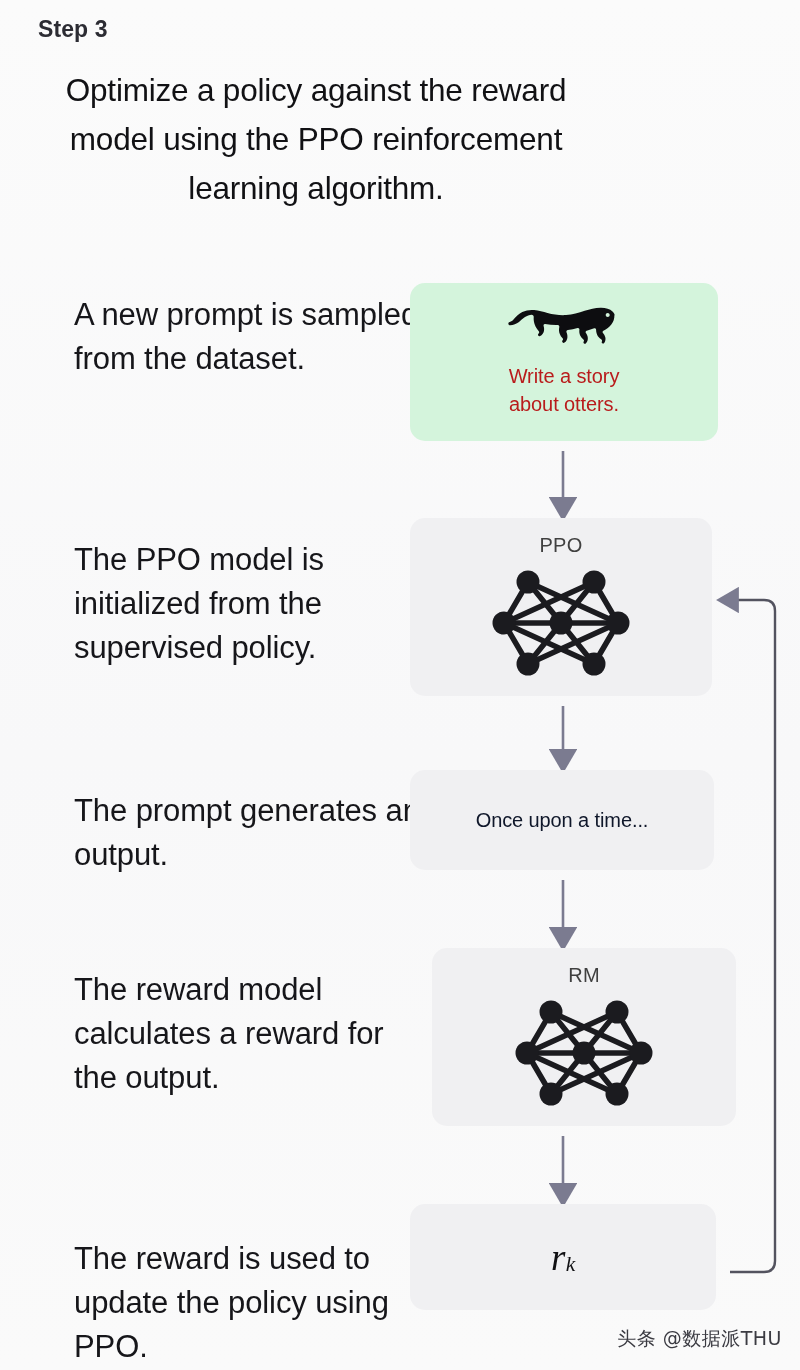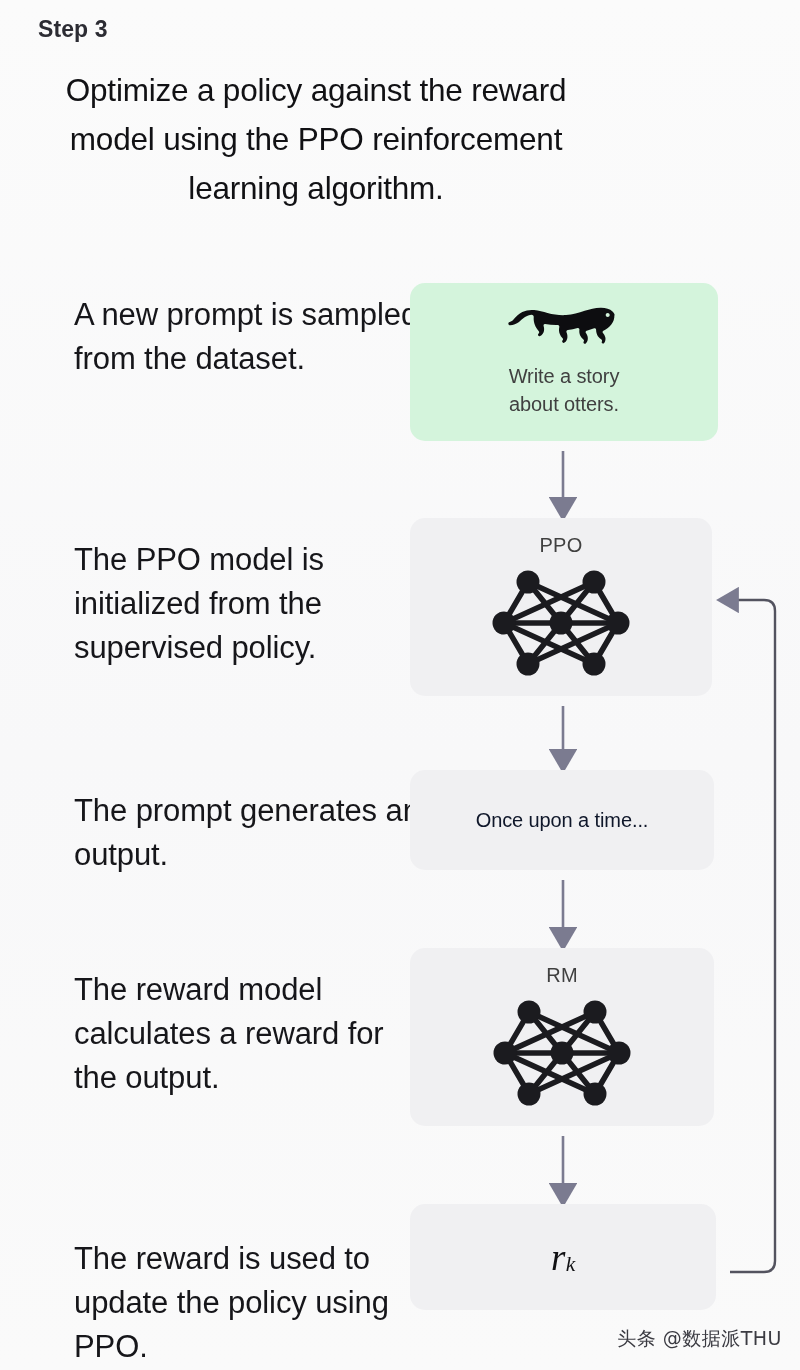--- a/index.html
+++ b/index.html
@@ -88,21 +88,21 @@
     width: 302px;
     height: 178px;
   }
   #box-output {
     left: 410px;
     top: 770px;
     width: 304px;
     height: 100px;
   }
   #box-rm {
-    left: 410px;
+    left: 432px;
     top: 948px;
     width: 304px;
     height: 178px;
   }
   #box-reward {
     left: 410px;
     top: 1204px;
     width: 306px;
     height: 106px;
   }
@@ -116,21 +116,21 @@
     justify-content: center;
   }
   .prompt-text {
     position: absolute;
     left: 0;
     right: 0;
     top: 79px;
     text-align: center;
     font-size: 20px;
     line-height: 28px;
-    color: #404040;
+    color: #b91c1c;
     letter-spacing: -0.1px;
   }
 
   .net-title {
     position: absolute;
     left: 0;
     right: 0;
     top: 16px;
     text-align: center;
     font-size: 20px;

